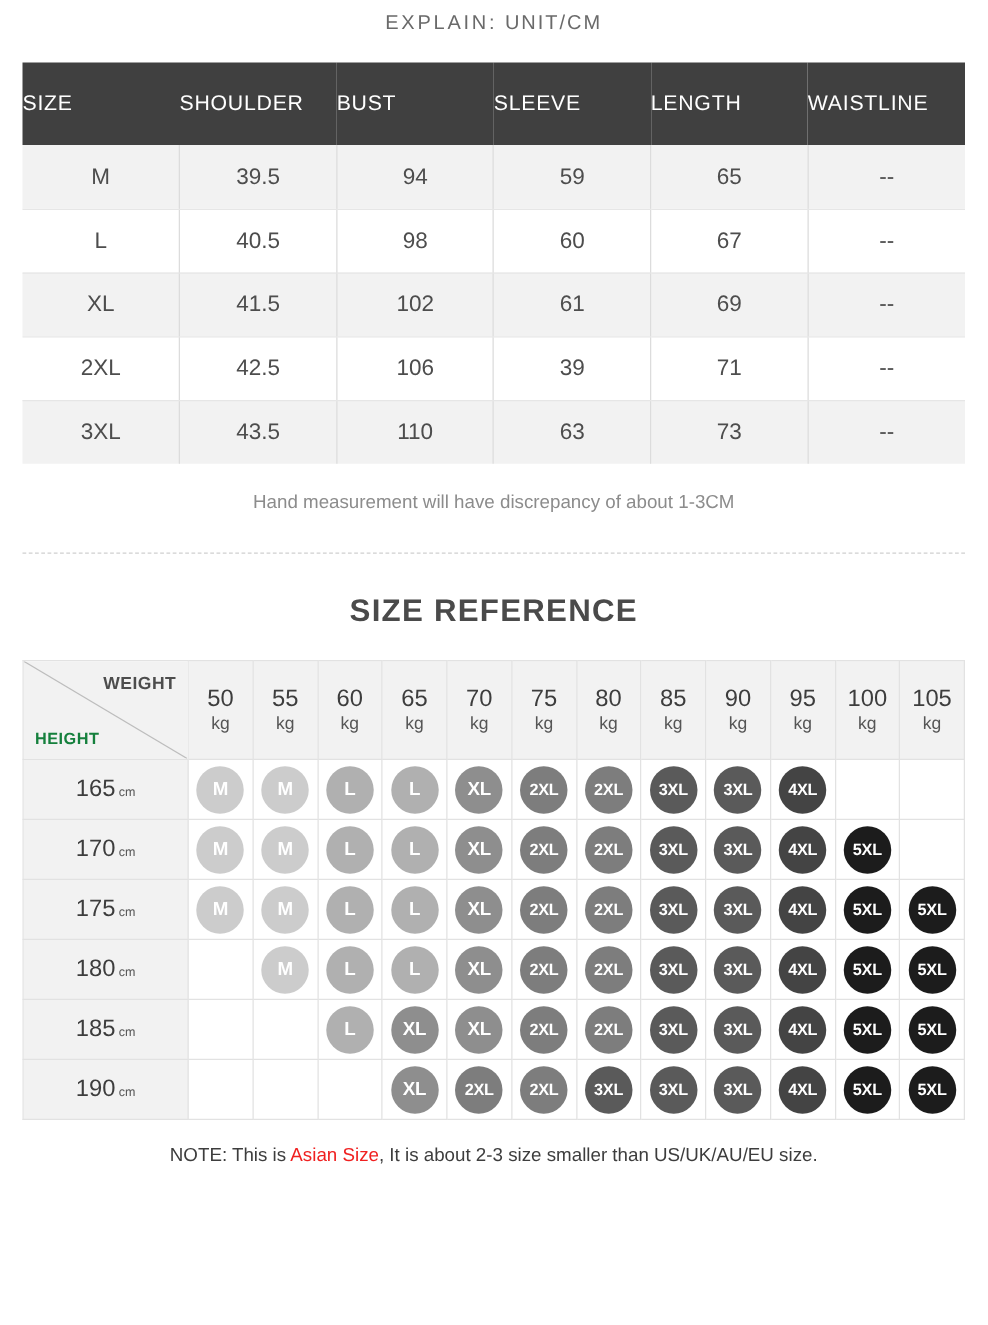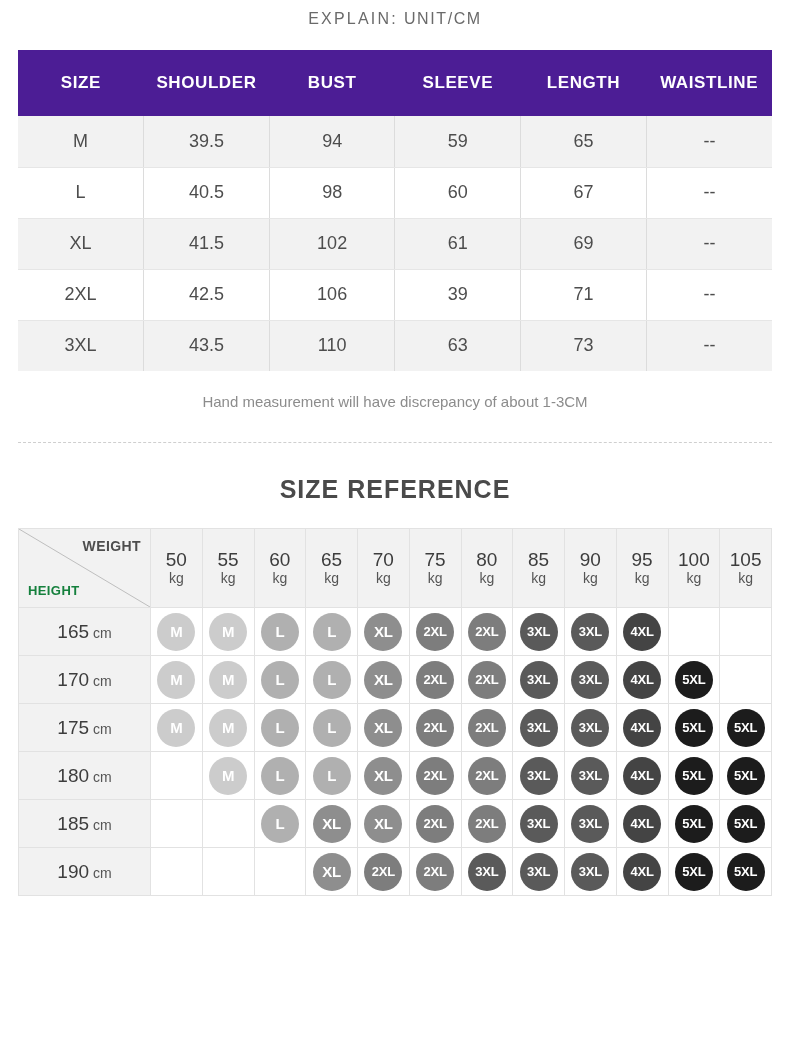--- a/index.html
+++ b/index.html
@@ -37,27 +37,27 @@
   .chart-subtitle .sub-label { letter-spacing: 2.2px; }
 
   
   .size-table-wrap { padding: 0 18px; margin-top: 22px; }
   table.size-table {
     width: 100%;
     border-collapse: collapse;
     table-layout: fixed;
   }
   table.size-table th {
-    background: #4c1d95;
+    background: #404040;
     color: #ffffff;
     font-size: 17px;
-    font-weight: bold;
+    font-weight: normal;
     letter-spacing: 0.6px;
     height: 66px;
-    text-align: center;
+    text-align: left;
     border: none;
   }
   table.size-table td {
     height: 51px;
     text-align: center;
     font-size: 18px;
     color: #4d4d4d;
     border-right: 1px solid #dcdcdc;
     border-bottom: 1px solid #e6e6e6;
   }
@@ -142,21 +142,21 @@
     font-size: 14px;
     color: #555555;
     line-height: 1.15;
   }
   td.h-cell {
     background: #f2f2f2;
     height: 48px;
     font-size: 19px;
     color: #3d3d3d;
   }
-  td.h-cell .h-unit { font-size: 14px; color: #555555; }
+  td.h-cell .h-unit { font-size: 10px; color: #555555; }
   td.badge-cell {
     height: 48px;
     background: #ffffff;
   }
   .badge {
     display: inline-flex;
     align-items: center;
     justify-content: center;
     width: 38px;
     height: 38px;
@@ -413,14 +413,17 @@
             <td class="badge-cell"><span class="badge small-txt" style="background: rgb(90, 90, 90);">3XL</span></td>
             <td class="badge-cell"><span class="badge small-txt" style="background: rgb(90, 90, 90);">3XL</span></td>
             <td class="badge-cell"><span class="badge small-txt" style="background: rgb(68, 68, 68);">4XL</span></td>
             <td class="badge-cell"><span class="badge small-txt" style="background: rgb(28, 28, 28);">5XL</span></td>
             <td class="badge-cell"><span class="badge small-txt" style="background: rgb(28, 28, 28);">5XL</span></td>
           </tr>
         </tbody>
     </table>
   </div>
 
+  <div class="bottom-note">
+    <span>NOTE: This is </span><span class="accent">Asian Size</span><span>, It is about 2-3 size smaller than US/UK/AU/EU size.</span>
+  </div>
 
 </div>
 
 </body></html>

